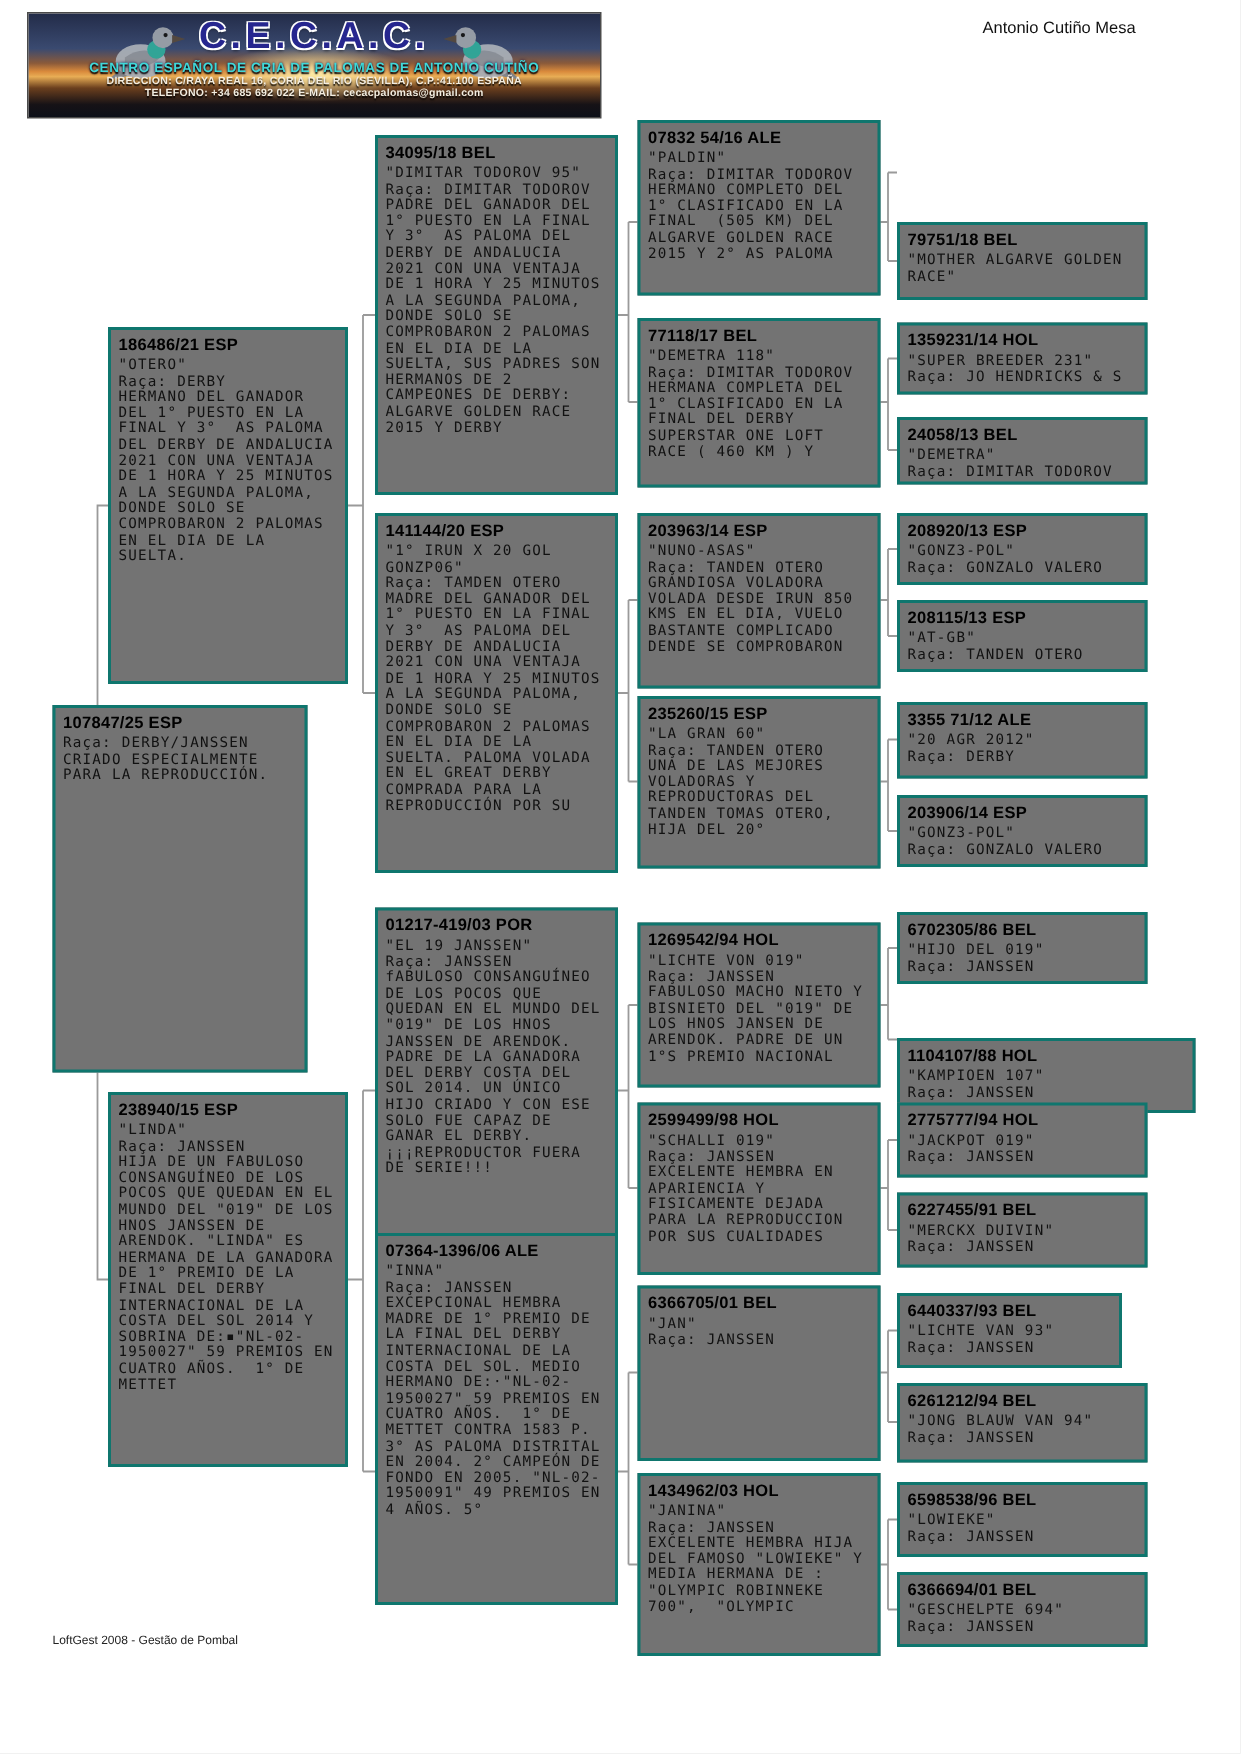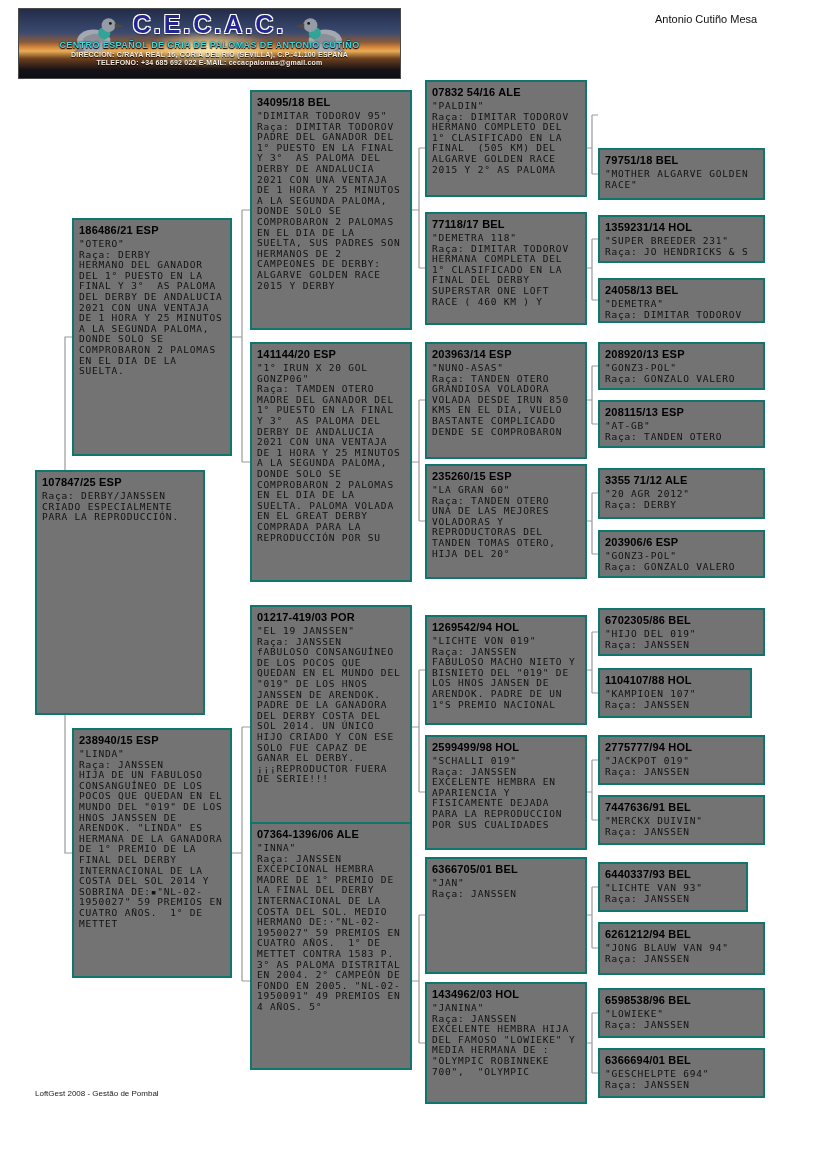--- a/index.html
+++ b/index.html
@@ -222,41 +222,41 @@
     <div class="ring">208115/13 ESP</div>
     <div class="ptext">"AT-GB"</div>
     <div class="ptext">Raça: TANDEN OTERO</div>
   </div>
   <div class="node" style="left:598px;top:468px;width:167px;height:51px">
     <div class="ring">3355 71/12 ALE</div>
     <div class="ptext">"20 AGR 2012"</div>
     <div class="ptext">Raça: DERBY</div>
   </div>
   <div class="node" style="left:598px;top:530px;width:167px;height:48px">
-    <div class="ring">203906/6 ESP</div>
+    <div class="ring">203906/14 ESP</div>
     <div class="ptext">"GONZ3-POL"</div>
     <div class="ptext">Raça: GONZALO VALERO</div>
   </div>
   <div class="node" style="left:598px;top:608px;width:167px;height:48px">
     <div class="ring">6702305/86 BEL</div>
     <div class="ptext">"HIJO DEL 019"</div>
     <div class="ptext">Raça: JANSSEN</div>
   </div>
-  <div class="node" style="left:598px;top:668px;width:154px;height:50px">
+  <div class="node" style="left:598px;top:692px;width:199px;height:50px">
     <div class="ring">1104107/88 HOL</div>
     <div class="ptext">"KAMPIOEN 107"</div>
     <div class="ptext">Raça: JANSSEN</div>
   </div>
   <div class="node" style="left:598px;top:735px;width:167px;height:50px">
     <div class="ring">2775777/94 HOL</div>
     <div class="ptext">"JACKPOT 019"</div>
     <div class="ptext">Raça: JANSSEN</div>
   </div>
   <div class="node" style="left:598px;top:795px;width:167px;height:50px">
-    <div class="ring">7447636/91 BEL</div>
+    <div class="ring">6227455/91 BEL</div>
     <div class="ptext">"MERCKX DUIVIN"</div>
     <div class="ptext">Raça: JANSSEN</div>
   </div>
   <div class="node" style="left:598px;top:862px;width:150px;height:50px">
     <div class="ring">6440337/93 BEL</div>
     <div class="ptext">"LICHTE VAN 93"</div>
     <div class="ptext">Raça: JANSSEN</div>
   </div>
   <div class="node" style="left:598px;top:922px;width:167px;height:53px">
     <div class="ring">6261212/94 BEL</div>

